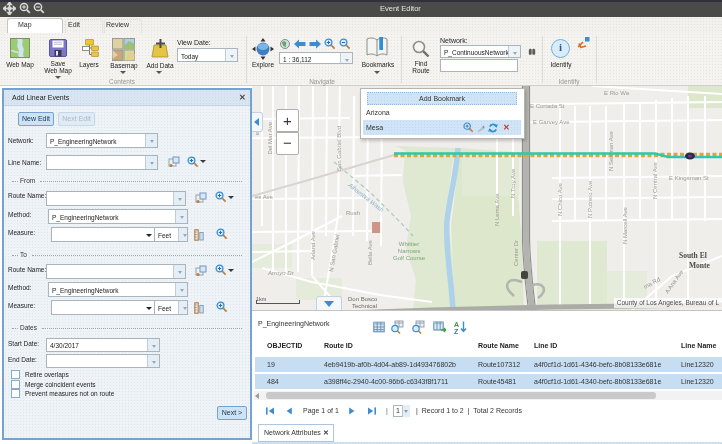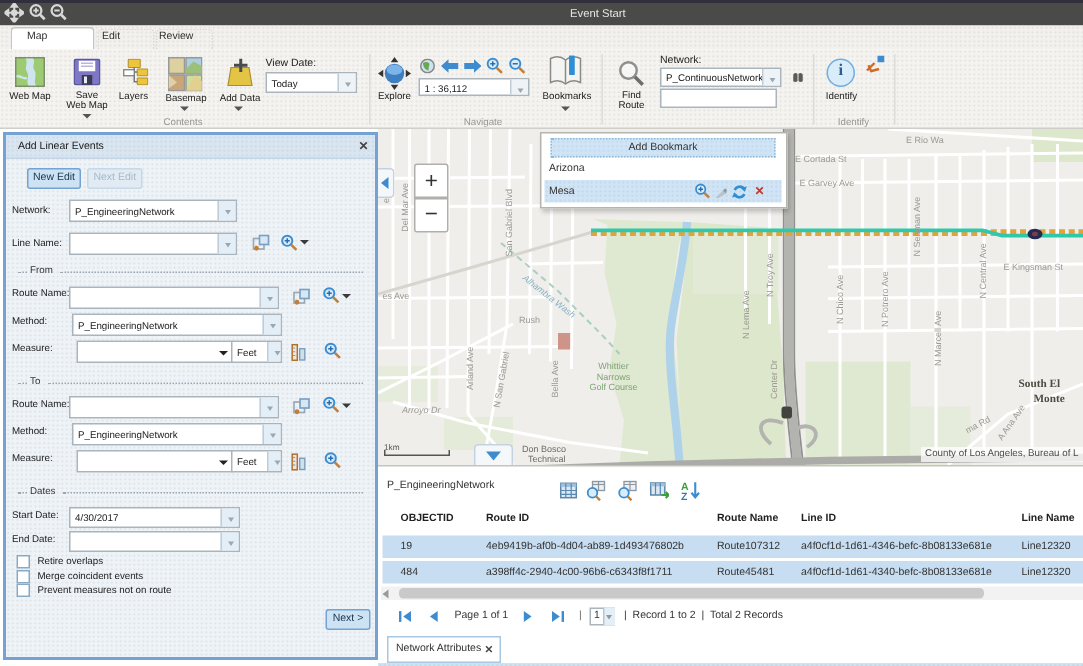--- a/index.html
+++ b/index.html
@@ -15,21 +15,21 @@
 .legend { position:absolute; left:8px; right:8px; height:8px; font-size:6.5px; color:#333; }
 .legend .ln { position:absolute; top:4px; border-top:1px dotted #9aa8b5; height:0; }
 .cb { position:absolute; width:9px; height:9px; background:#fff; border:1px solid #88aac6; }
 .caret { position:absolute; width:0; height:0; border-left:3px solid transparent; border-right:3px solid transparent; border-top:3.5px solid #3a3a3a; }
 </style>
 </head>
 <body>
 <div id="stage">
 
   <div class="abs" style="left:0;top:0;width:722px;height:17px;background:#4a4a48;border-top:2px solid #30303c;"></div>
-  <div class="abs" style="left:380px;top:4px;font-size:7.5px;color:#e6e6e6;">Event Start</div>
+  <div class="abs" style="left:380px;top:4px;font-size:7.5px;color:#e6e6e6;">Event Editor</div>
 
   <svg class="abs" style="left:3px;top:2px" width="13" height="13" viewBox="0 0 13 13">
     <g stroke="#d8d8d8" stroke-width="1.4" fill="#d8d8d8">
       <line x1="6.5" y1="1" x2="6.5" y2="12"></line>
         <line x1="1" y1="6.5" x2="12" y2="6.5"></line>
       <path d="M6.5 0 L8.3 2.5 L4.7 2.5 Z"></path>
         <path d="M6.5 13 L8.3 10.5 L4.7 10.5 Z"></path>
       <path d="M0 6.5 L2.5 4.7 L2.5 8.3 Z"></path>
         <path d="M13 6.5 L10.5 4.7 L10.5 8.3 Z"></path>
       <circle cx="6.5" cy="6.5" r="2.2" fill="#d8d8d8" stroke="none"></circle>

